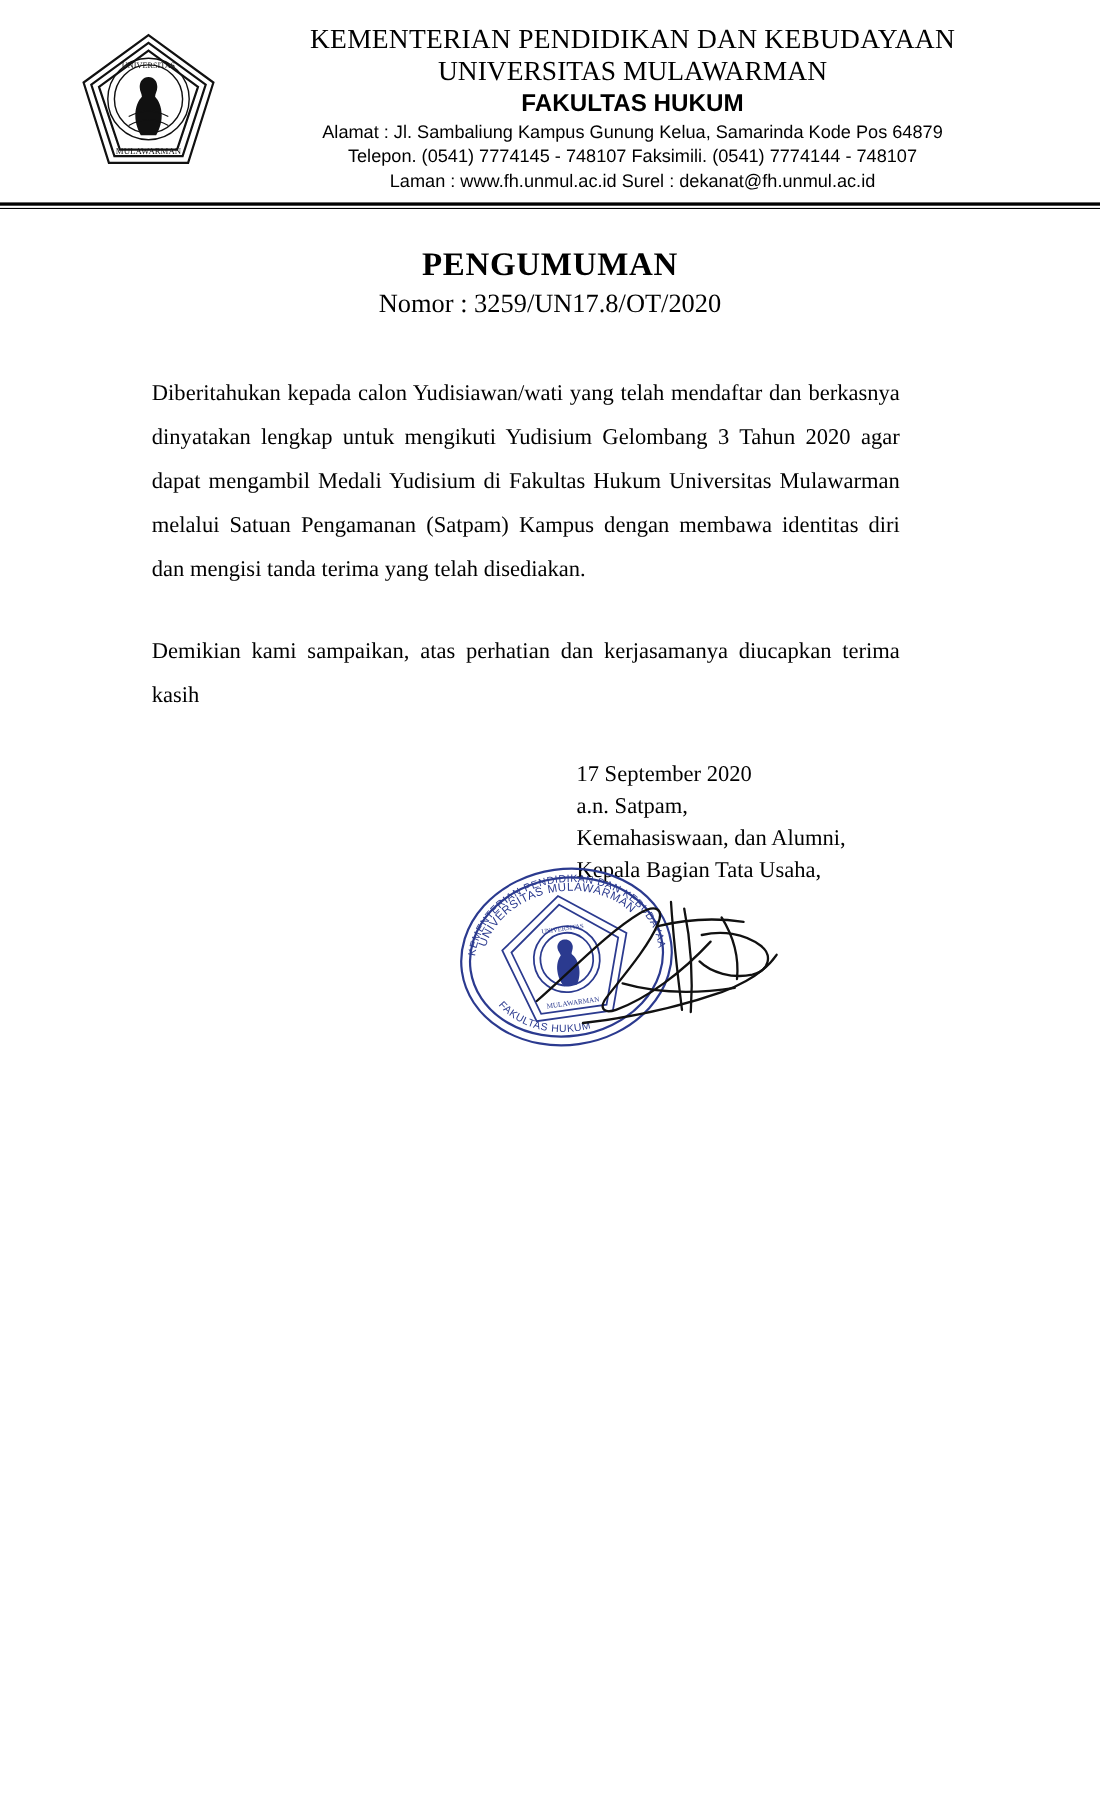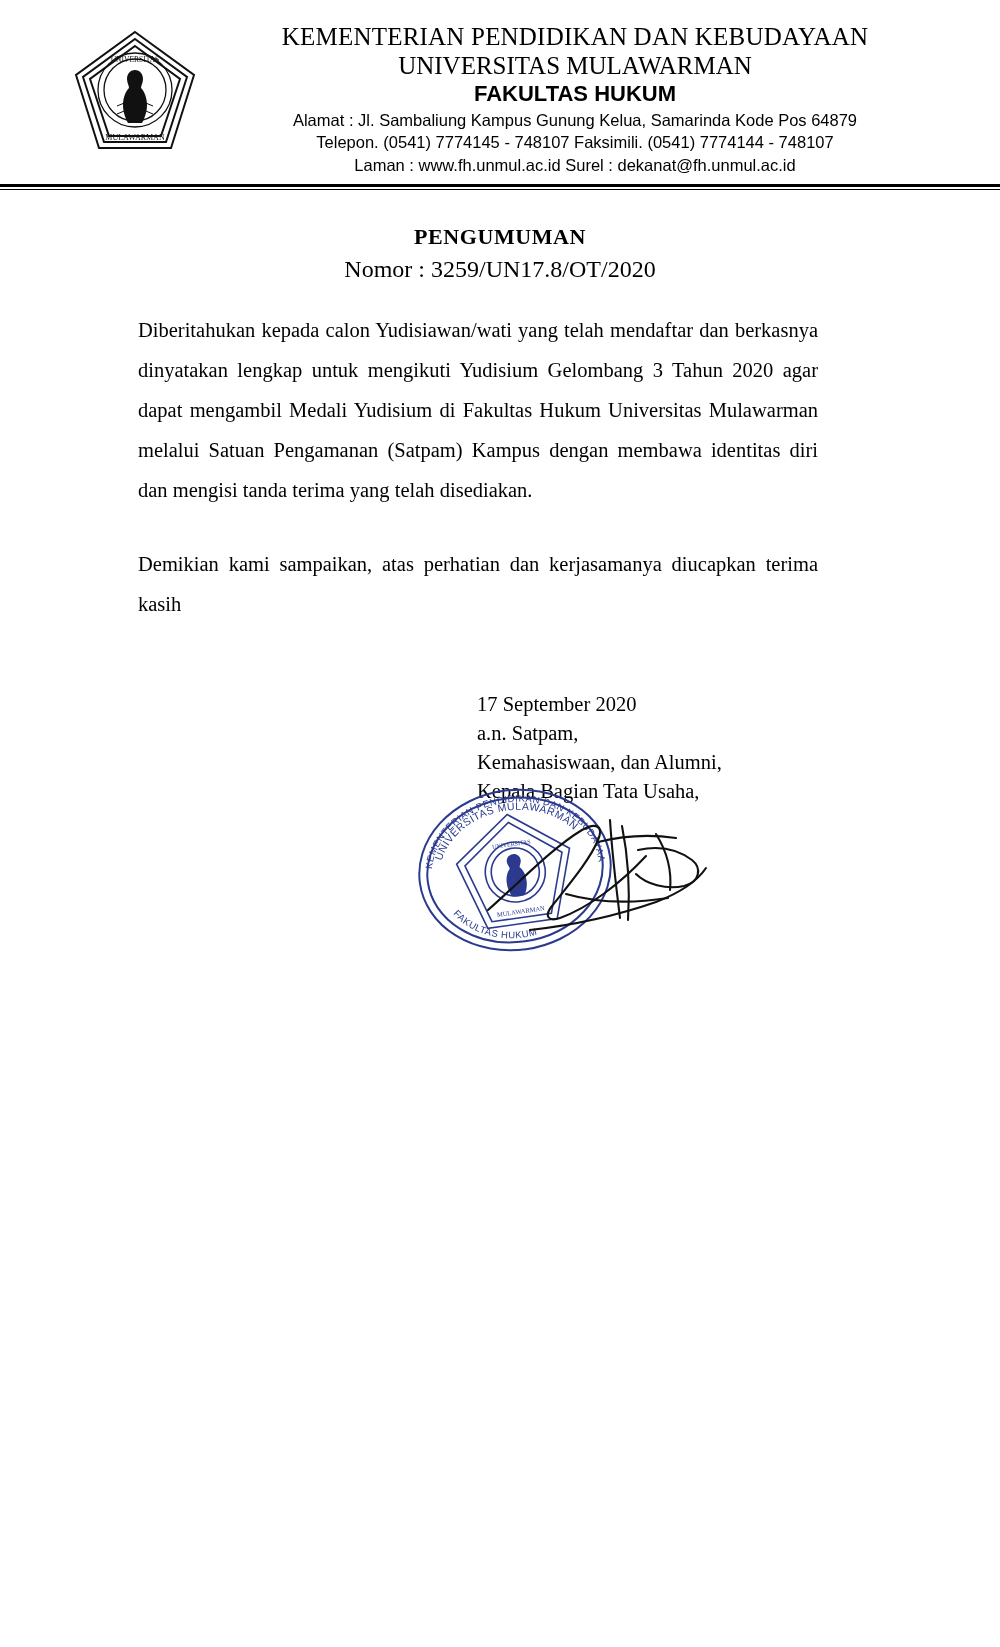--- a/index.html
+++ b/index.html
@@ -73,45 +73,45 @@
     background: #000;
     width: 100%;
   }
 
   
   .title-block {
     text-align: center;
     margin-top: 34px;
   }
   .doc-title {
-    font-size: 22px;
+    font-size: 30px;
     font-weight: bold;
     letter-spacing: 0.6px;
     font-family: "Liberation Serif", serif;
   }
   .doc-number {
     font-size: 24px;
     margin-top: 6px;
   }
 
   
   .body-block {
-    margin: 28px 182px 0 138px;
+    margin: 48px 182px 0 138px;
     font-size: 20.5px;
     line-height: 1.95;
     text-align: justify;
   }
   .para + .para {
     margin-top: 34px;
   }
 
   
   .sign-block {
     position: absolute;
-    left: 477px;
+    left: 524px;
     top: 690px;
     font-size: 20.5px;
     line-height: 1.42;
   }
   .sign-name {
     margin-top: 104px;
     white-space: nowrap;
   }
   .sign-nip {
     white-space: nowrap;

